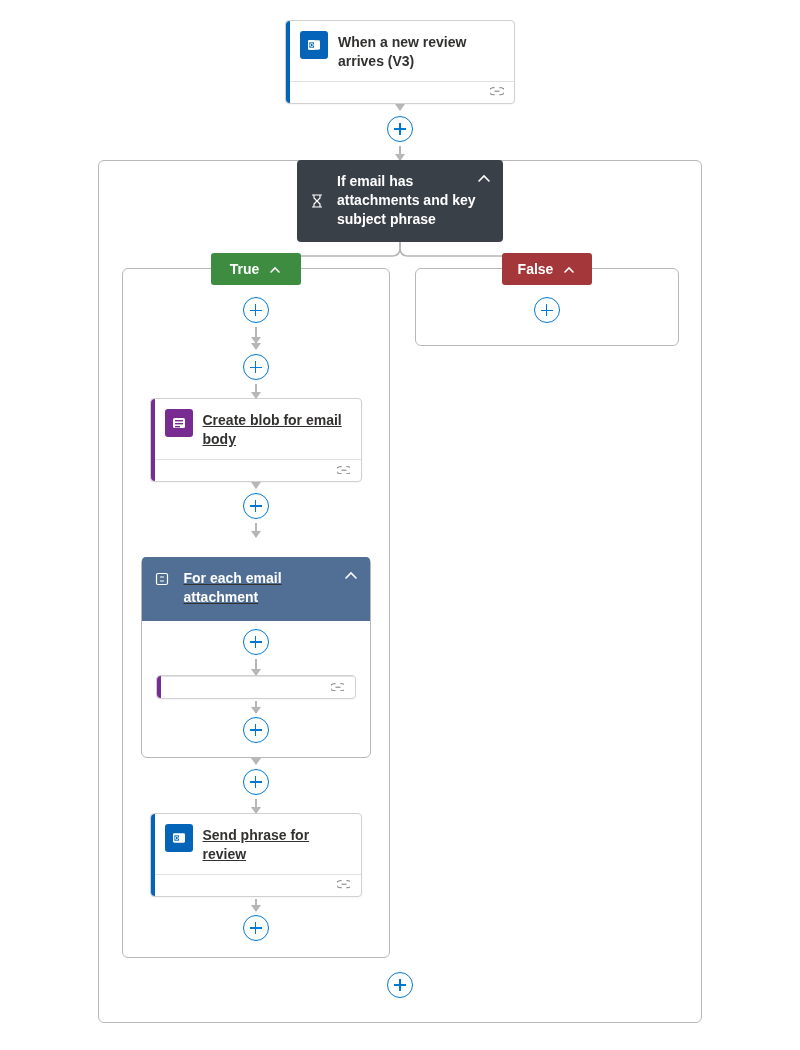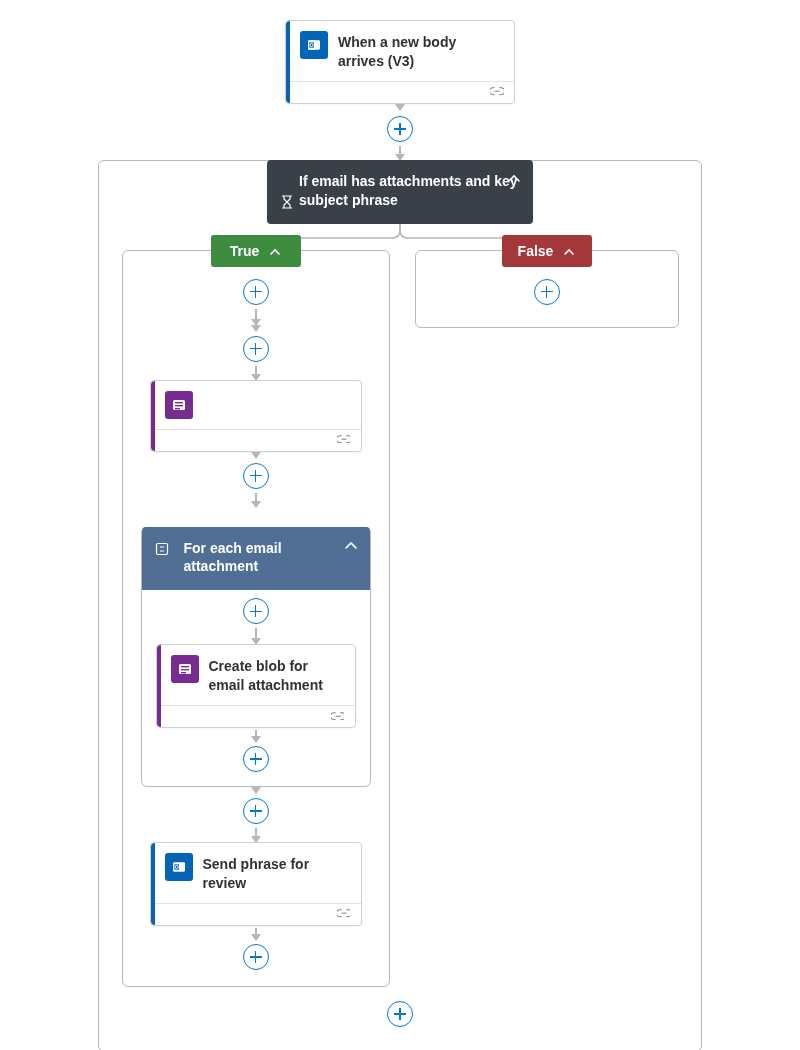--- a/index.html
+++ b/index.html
@@ -96,25 +96,25 @@
 
   .connector {
     display: flex; flex-direction: column; align-items: center;
   }
 
   
   .cond-card {
     background: #3a4047;
     color: #fff;
     border-radius: 4px;
-    width: 266px;
+    width: 206px;
     padding: 12px 14px 14px 12px;
     display: flex;
-    align-items: flex-end;
-    gap: 4px;
+    align-items: center;
+    gap: 12px;
     position: relative;
   }
   .cond-title { flex:1; font-weight: 600; line-height: 1.35; }
   .chevron {
     width: 14px; height: 14px;
     position: absolute;
     right: 12px; top: 12px;
   }
   .chevron svg { width:14px; height:14px; display:block; }
 
@@ -159,20 +159,21 @@
   .branches-wrap {
     width: 560px;
     position: relative;
     margin: 0 auto;
   }
   .branches {
     display: flex;
     gap: 25px;
     align-items: flex-start;
     justify-content: center;
+    text-decoration: underline;
   }
   .branch-box {
     border: 1px solid #b8b8b8;
     border-radius: 6px;
     position: relative;
     padding: 28px 18px 16px 18px;
     display: flex;
     flex-direction: column;
     align-items: center;
   }
@@ -207,21 +208,21 @@
   <div class="accent" style="background:#0364b8"></div>
   <div class="card-header">
     <div class="icon-box" style="background:#0364b8">
       <svg viewBox="0 0 24 24" fill="none">
           <rect x="3" y="5" width="18" height="14" rx="2" fill="#fff"></rect>
           <rect x="3" y="5" width="11" height="14" rx="1.5" fill="#fff"></rect>
           <path d="M5 8h7v8H5z" fill="#0364b8"></path>
           <circle cx="8.5" cy="12" r="2.4" stroke="#fff" stroke-width="1.4"></circle>
         </svg>
     </div>
-    <div class="card-title">When a new body arrives (V3)</div>
+    <div class="card-title">When a new review arrives (V3)</div>
   </div>
   <div class="card-footer">
     <span class="link-icon">
       <svg viewBox="0 0 20 12">
           <path d="M6 1H4a5 5 0 000 10h2M14 1h2a5 5 0 010 10h-2M7 6h6" stroke="#777" stroke-width="1.4" fill="none" stroke-linecap="round"></path>
         </svg>
     </span>
   </div>
 </div>
 
@@ -285,20 +286,21 @@
           <div class="accent" style="background:#782b90"></div>
           <div class="card-header">
             <div class="icon-box" style="background:#782b90">
               <svg viewBox="0 0 16 16">
                   <rect x="2" y="3" width="12" height="10" rx="1.5" fill="#fff"></rect>
                   <rect x="4" y="5" width="8" height="1.4" fill="#782b90"></rect>
                   <rect x="4" y="8" width="8" height="1.4" fill="#782b90"></rect>
                   <rect x="4" y="11" width="5" height="1.4" fill="#782b90"></rect>
                 </svg>
             </div>
+            <div class="card-title">Create blob for email body</div>
           </div>
           <div class="card-footer">
             <span class="link-icon">
                 <svg viewBox="0 0 20 12">
                   <path d="M6 1H4a5 5 0 000 10h2M14 1h2a5 5 0 010 10h-2M7 6h6" stroke="#777" stroke-width="1.4" fill="none" stroke-linecap="round"></path>
                 </svg>
               </span>
           </div>
         </div>
 
@@ -325,31 +327,20 @@
                 </svg>
               </span>
           </div>
 
           <div style="height:8px"></div>
           <div class="plus-btn"></div>
           <div class="arrow-down" style="height:16px; margin-top:4px;"></div>
 
           <div class="card" style="width:200px">
             <div class="accent" style="background:#782b90"></div>
-            <div class="card-header">
-              <div class="icon-box" style="background:#782b90">
-                <svg viewBox="0 0 16 16">
-                    <rect x="2" y="3" width="12" height="10" rx="1.5" fill="#fff"></rect>
-                    <rect x="4" y="5" width="8" height="1.4" fill="#782b90"></rect>
-                    <rect x="4" y="8" width="8" height="1.4" fill="#782b90"></rect>
-                    <rect x="4" y="11" width="5" height="1.4" fill="#782b90"></rect>
-                  </svg>
-              </div>
-              <div class="card-title">Create blob for email attachment</div>
-            </div>
             <div class="card-footer">
               <span class="link-icon">
                   <svg viewBox="0 0 20 12">
                     <path d="M6 1H4a5 5 0 000 10h2M14 1h2a5 5 0 010 10h-2M7 6h6" stroke="#777" stroke-width="1.4" fill="none" stroke-linecap="round"></path>
                   </svg>
                 </span>
             </div>
           </div>
 
           <div class="arrow-down" style="height:12px; margin-top:2px;"></div>

